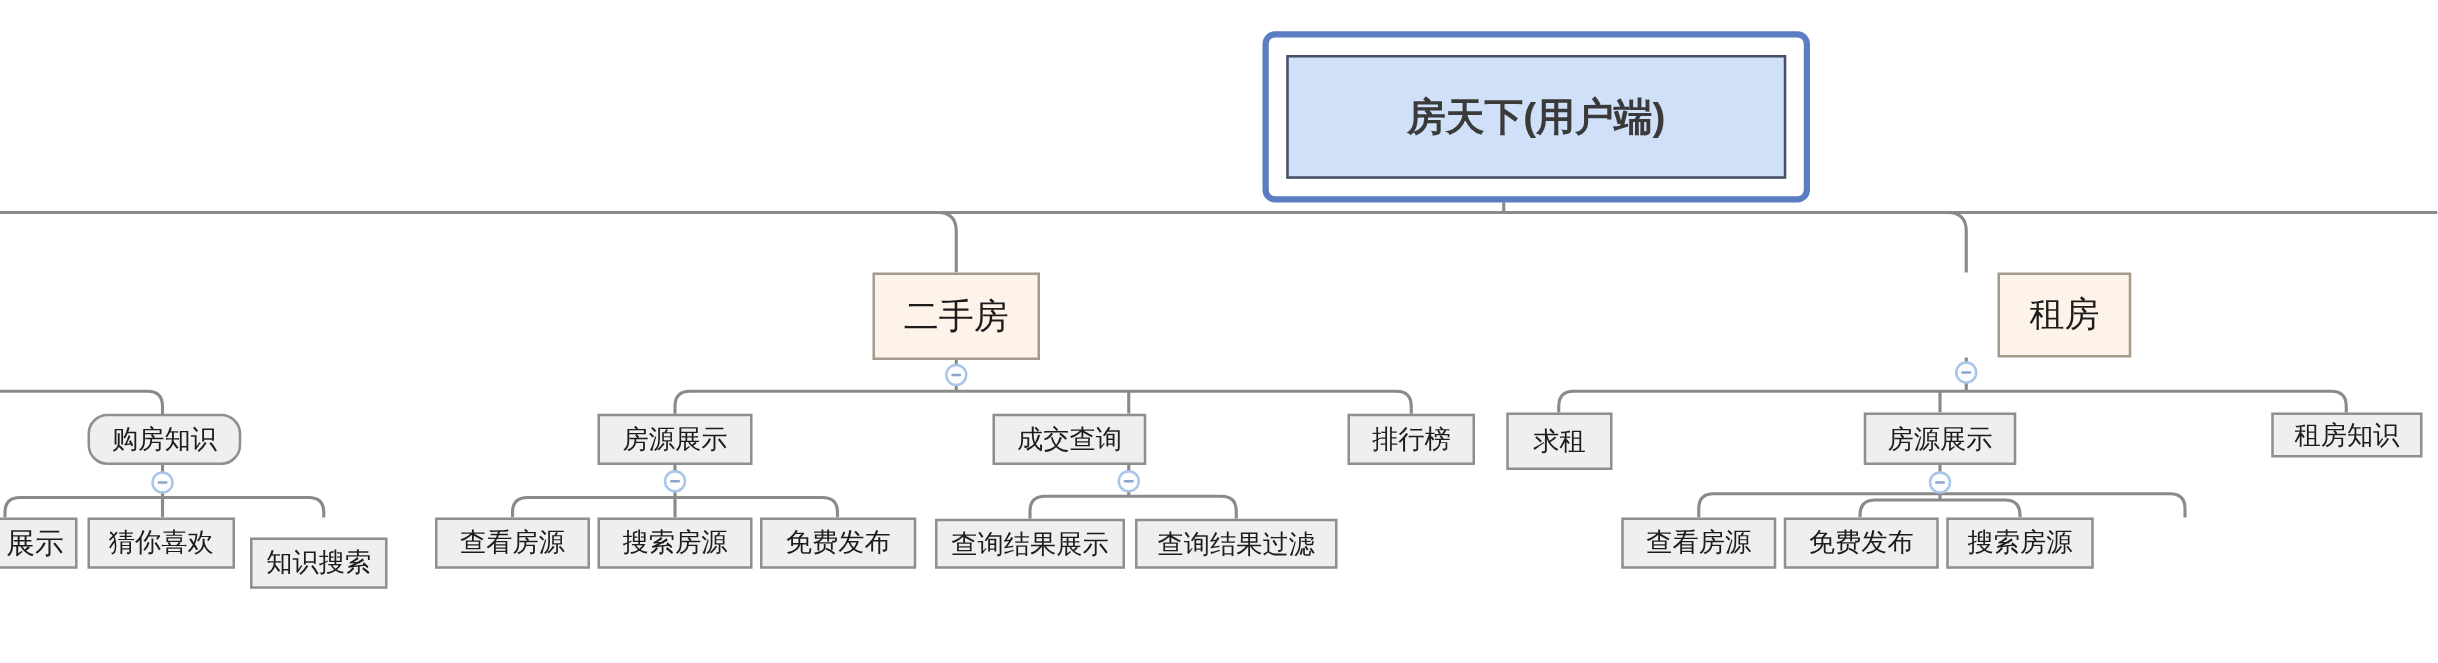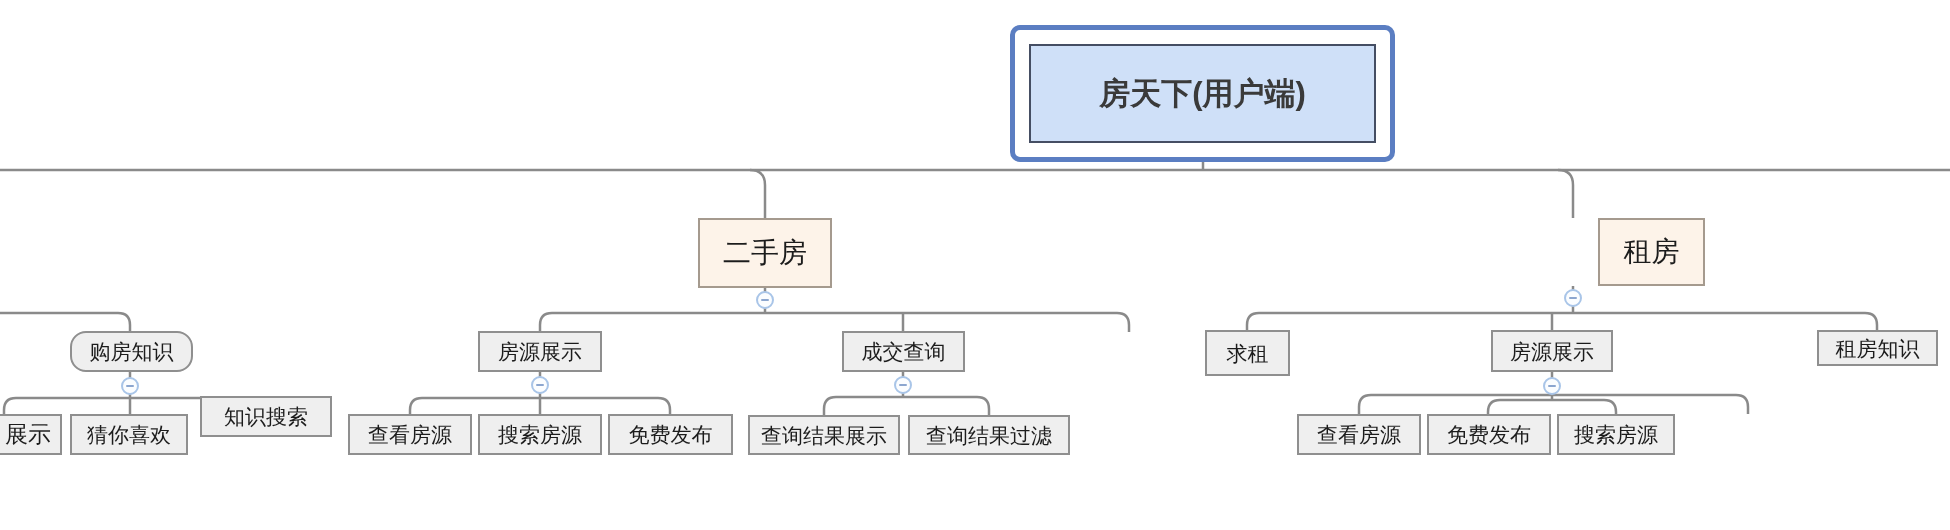--- a/index.html
+++ b/index.html
@@ -15,21 +15,21 @@
   .node{
     position:absolute;box-sizing:border-box;
     display:flex;align-items:center;justify-content:center;
     background:#efefef;border:2px solid #8f8f8f;
     color:#1c1c1c;font-size:21px;line-height:1;white-space:nowrap;
   }
   .node.peach{background:#fdf3e9;border-color:#a59a8e;font-size:28px;}
   .node.clipped{justify-content:flex-end;padding-right:9px;font-size:23px;}
 
   .root-node{
-    position:absolute;left:1010px;top:25px;width:385px;height:137px;
+    position:absolute;left:1010px;top:25px;width:438px;height:137px;
     box-sizing:border-box;border:5px solid #5b7ec2;border-radius:10px;
     background:#ffffff;padding:14px;display:flex;
   }
   .root-inner{
     flex:1;box-sizing:border-box;border:2px solid #454e63;
     background:#cfe0f8;display:flex;align-items:center;justify-content:center;
     color:#3a3a3a;font-size:31px;font-weight:bold;white-space:nowrap;
   }
 
   .collapse{
@@ -82,30 +82,31 @@
 
   <div class="root-node">
     <div class="root-inner">房天下(用户端)</div>
   </div>
 
   <div class="node peach" style="left:698px;top:218px;width:134px;height:70px;">二手房</div>
   <div class="node peach" style="left:1598px;top:218px;width:107px;height:68px;">租房</div>
 
   <div class="node" style="left:70px;top:331px;width:123px;height:41px;border-radius:16px;">购房知识</div>
   <div class="node" style="left:478px;top:331px;width:124px;height:41px;">房源展示</div>
-  <div class="node" style="left:842px;top:331px;width:123px;height:41px;">成交查询</div>
+  <div class="node" style="left:794px;top:331px;width:123px;height:41px;">成交查询</div>
+  <div class="node" style="left:1078px;top:331px;width:102px;height:41px;">排行榜</div>
   <div class="node" style="left:1205px;top:330px;width:85px;height:46px;">求租</div>
   <div class="node" style="left:1491px;top:330px;width:122px;height:42px;">房源展示</div>
   <div class="node" style="left:1817px;top:330px;width:121px;height:36px;">租房知识</div>
 
   <div class="node clipped" style="left:-58px;top:414px;width:120px;height:41px;">
     <span>展示</span>
   </div>
   <div class="node" style="left:70px;top:414px;width:118px;height:41px;">猜你喜欢</div>
-  <div class="node" style="left:200px;top:396px;width:132px;height:41px;">知识搜索</div>
+  <div class="node" style="left:200px;top:430px;width:110px;height:41px;">知识搜索</div>
 
   <div class="node" style="left:348px;top:414px;width:124px;height:41px;">查看房源</div>
   <div class="node" style="left:478px;top:414px;width:124px;height:41px;">搜索房源</div>
   <div class="node" style="left:608px;top:414px;width:125px;height:41px;">免费发布</div>
 
   <div class="node" style="left:748px;top:415px;width:152px;height:40px;">查询结果展示</div>
   <div class="node" style="left:908px;top:415px;width:162px;height:40px;">查询结果过滤</div>
 
   <div class="node" style="left:1297px;top:414px;width:124px;height:41px;">查看房源</div>
   <div class="node" style="left:1427px;top:414px;width:124px;height:41px;">免费发布</div>

